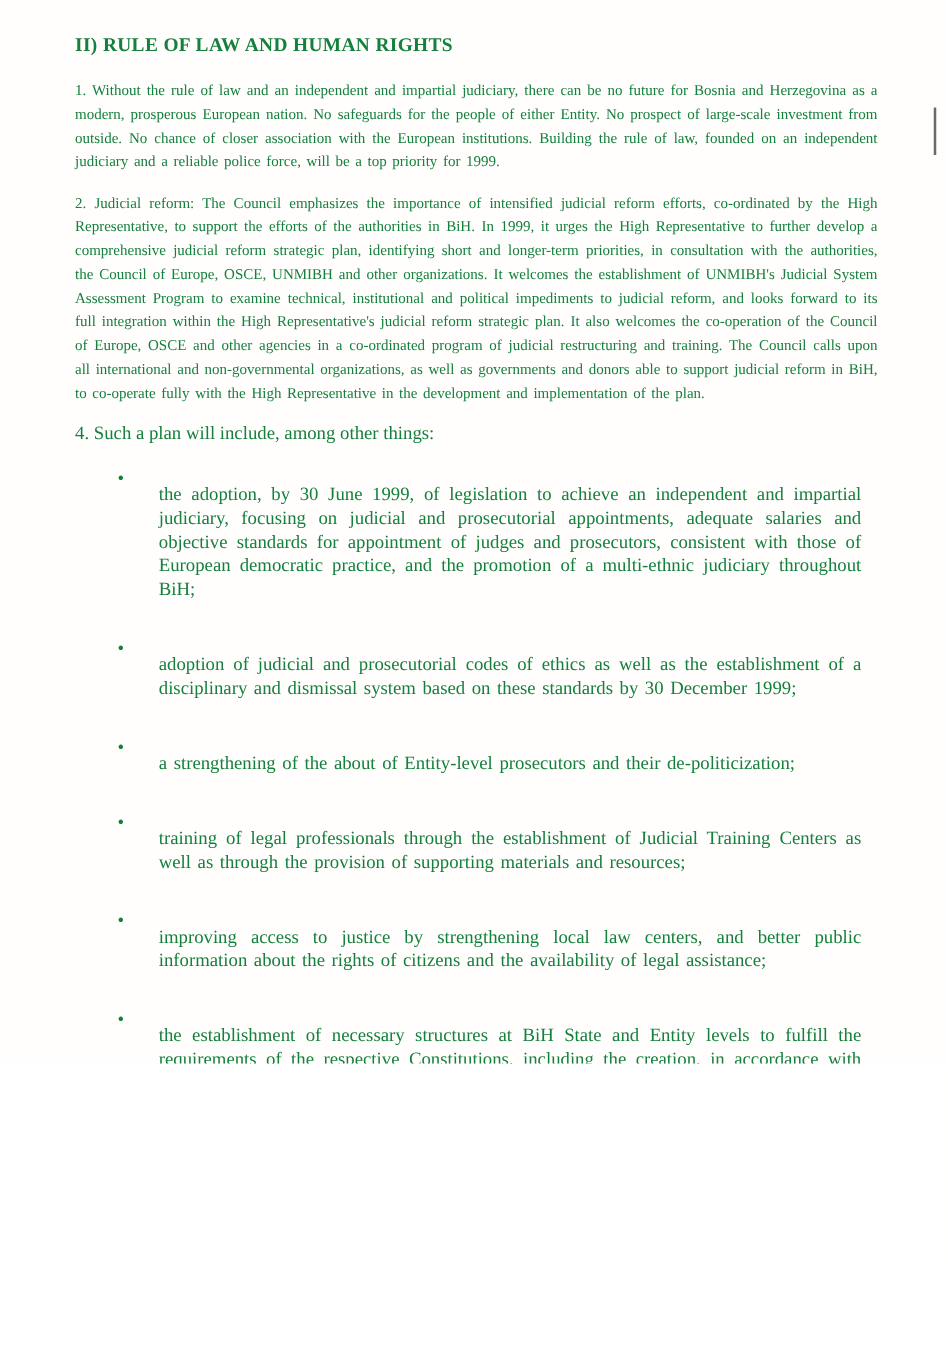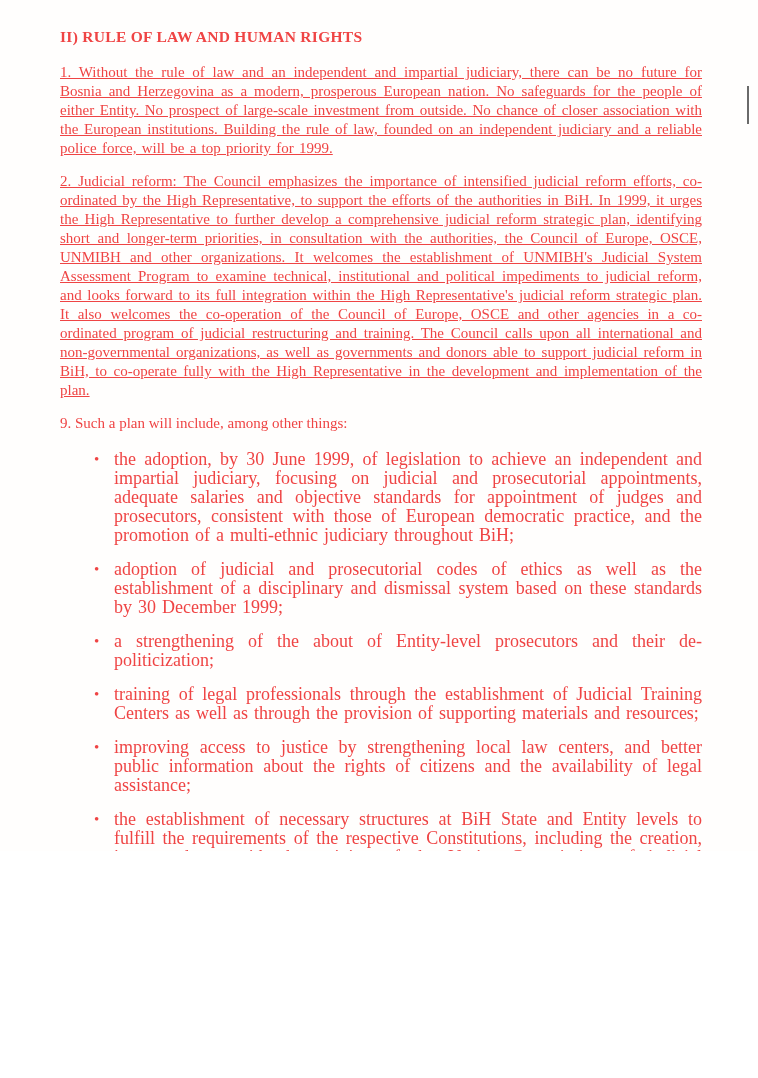--- a/index.html
+++ b/index.html
@@ -5,41 +5,40 @@
   html, body {
     margin: 0;
     padding: 0;
     background: #ffffff;
   }
   .page {
     position: relative;
     width: 758px;
     height: 851px;
     background: #fffefd;
-    color: #ef4444;
+    color: #15803d;
     font-family: "Liberation Serif", "DejaVu Serif", serif;
     overflow: hidden;
     box-sizing: border-box;
   }
   .content {
     padding: 28px 56px 0 60px;
   }
   .doc-title {
     font-size: 15.5px;
     font-weight: bold;
     letter-spacing: 0.3px;
     margin: 0 0 17px 0;
   }
   .para {
-    font-size: 15px;
+    font-size: 12px;
     line-height: 19px;
     text-align: justify;
     word-spacing: 1.5px;
     margin: 0 0 14px 0;
-    text-decoration: underline;
   }
   .list-intro {
     font-size: 15px;
     line-height: 19px;
     margin: 0 0 17px 0;
   }
   .bullet-list {
     margin: 0;
     padding: 0;
   }
@@ -49,25 +48,25 @@
     margin: 0 0 15px 0;
   }
   .bullet-dot {
     flex: 0 0 20px;
     margin-left: 34px;
     font-size: 15px;
     line-height: 19px;
   }
   .bullet-text {
     flex: 1;
-    font-size: 18px;
+    font-size: 15px;
     line-height: 19px;
     text-align: justify;
     word-spacing: 1.5px;
-    margin: 0;
+    margin: 13px;
   }
   .page-number {
     position: absolute;
     left: 0;
     right: 0;
     top: 1026px;
     text-align: center;
     font-size: 15px;
   }
   .scan-artifact {
@@ -84,21 +83,21 @@
 
 <div class="page">
   <div class="content">
 
     <h1 class="doc-title">II) RULE OF LAW AND HUMAN RIGHTS</h1>
 
     <p class="para">1. Without the rule of law and an independent and impartial judiciary, there can be no future for Bosnia and Herzegovina as a modern, prosperous European nation. No safeguards for the people of either Entity. No prospect of large-scale investment from outside. No chance of closer association with the European institutions. Building the rule of law, founded on an independent judiciary and a reliable police force, will be a top priority for 1999.</p>
 
     <p class="para">2. Judicial reform: The Council emphasizes the importance of intensified judicial reform efforts, co-ordinated by the High Representative, to support the efforts of the authorities in BiH. In 1999, it urges the High Representative to further develop a comprehensive judicial reform strategic plan, identifying short and longer-term priorities, in consultation with the authorities, the Council of Europe, OSCE, UNMIBH and other organizations. It welcomes the establishment of UNMIBH's Judicial System Assessment Program to examine technical, institutional and political impediments to judicial reform, and looks forward to its full integration within the High Representative's judicial reform strategic plan. It also welcomes the co-operation of the Council of Europe, OSCE and other agencies in a co-ordinated program of judicial restructuring and training. The Council calls upon all international and non-governmental organizations, as well as governments and donors able to support judicial reform in BiH, to co-operate fully with the High Representative in the development and implementation of the plan.</p>
 
-    <p class="list-intro">9. Such a plan will include, among other things:</p>
+    <p class="list-intro">4. Such a plan will include, among other things:</p>
 
     <div class="bullet-list">
 
       <div class="bullet-item">
         <span class="bullet-dot">•</span>
         <p class="bullet-text">the adoption, by 30 June 1999, of legislation to achieve an independent and impartial judiciary, focusing on judicial and prosecutorial appointments, adequate salaries and objective standards for appointment of judges and prosecutors, consistent with those of European democratic practice, and the promotion of a multi-ethnic judiciary throughout BiH;</p>
       </div>
 
       <div class="bullet-item">
         <span class="bullet-dot">•</span>

